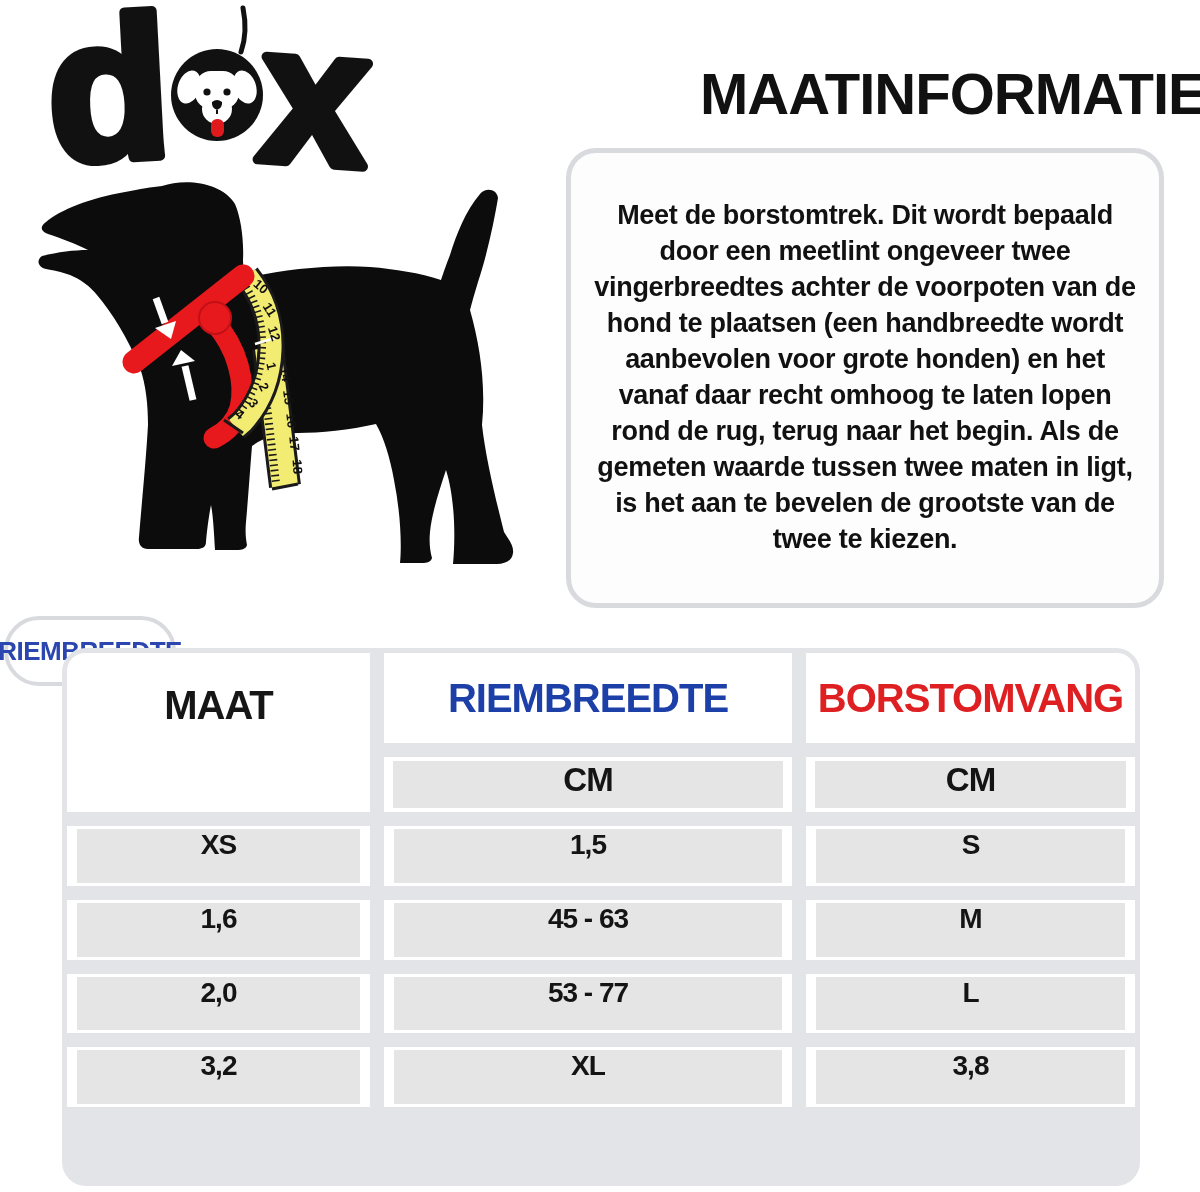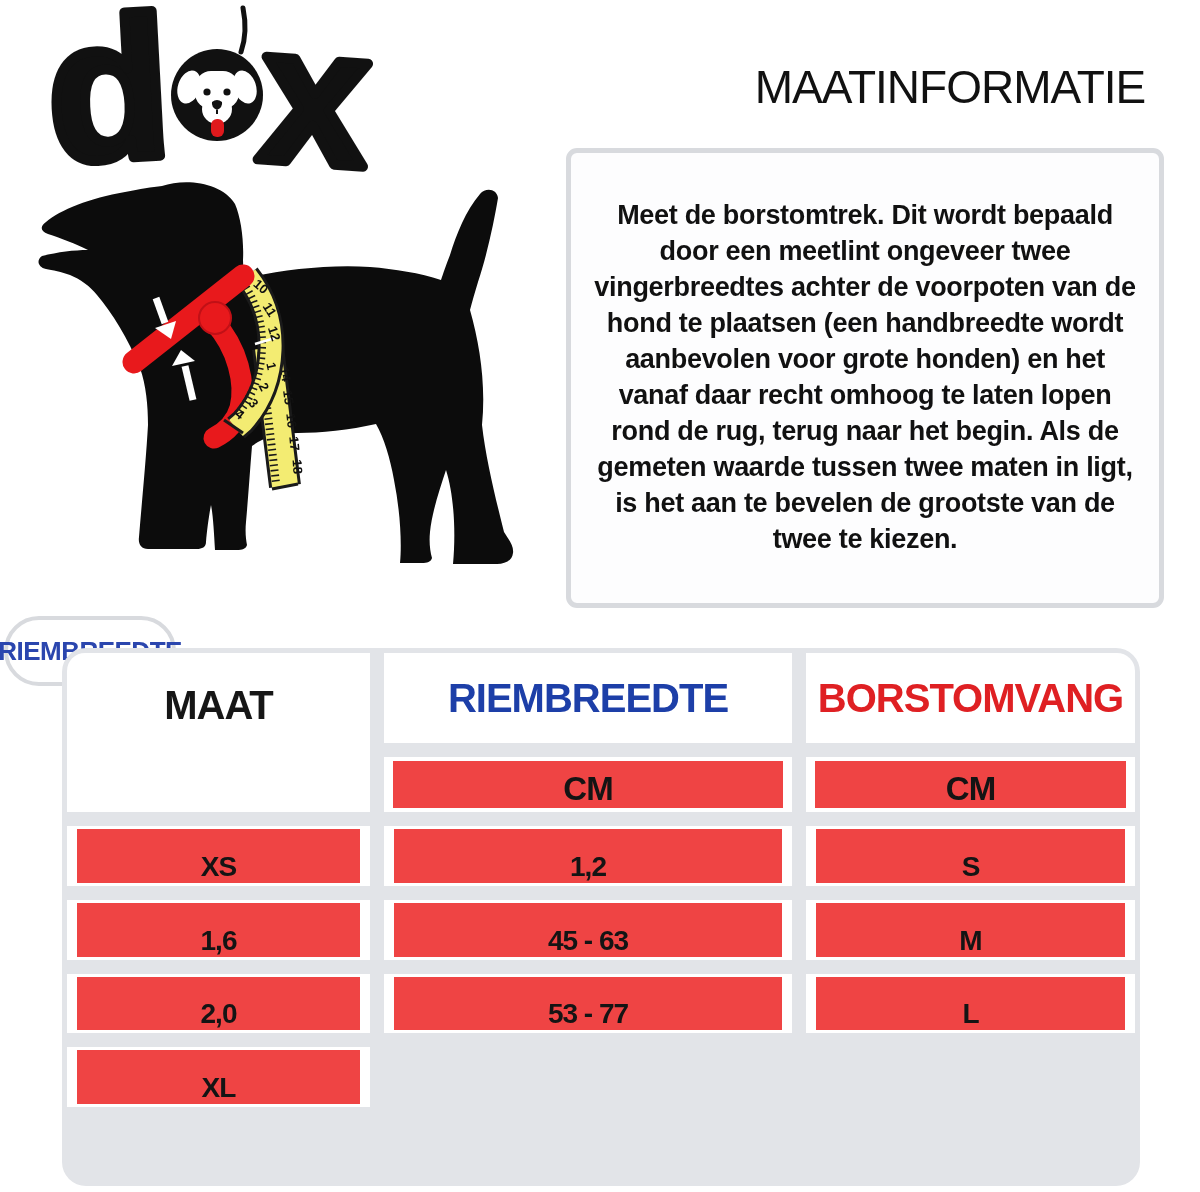--- a/index.html
+++ b/index.html
@@ -6,26 +6,26 @@
   body{
     width:1200px;height:1192px;position:relative;overflow:hidden;
     background:#ffffff;color:#161616;
     font-family:"Liberation Sans", sans-serif;
   }
   
   .logo{position:absolute;left:22px;top:-4px;width:370px;height:195px;}
   
   .title{
     position:absolute;left:700px;top:60px;width:500px;
-    text-align:center;font-size:46px;font-weight:400;letter-spacing:-1px;color:#111;
+    text-align:center;font-size:58px;font-weight:700;letter-spacing:-1px;color:#111;
   }
   
   .info-box{
     position:absolute;left:566px;top:148px;width:598px;height:460px;
-    box-sizing:border-box;border:5px solid #d8dade;border-radius:11px;
+    box-sizing:border-box;border:5px solid #d8dade;border-radius:30px;
     background:#fdfdfe;display:flex;align-items:center;justify-content:center;
     padding:10px 22px;
   }
   .info-box p{
     margin:0;text-align:center;font-size:27px;font-weight:bold;
     line-height:1.33;color:#111;letter-spacing:-0.3px;
   }
   
   .diagram{position:absolute;left:0;top:170px;width:560px;height:480px;}
   .pill{
@@ -47,22 +47,22 @@
     grid-template-rows:90px 55px repeat(5,1fr);
     gap:14px;border-radius:18px;overflow:hidden;
   }
   .cell{background:#ffffff;display:flex;align-items:center;justify-content:center;}
   .cell-maat-head{grid-row:1 / 3;padding-bottom:55px;box-sizing:border-box;}
   .head-txt{font-size:40px;font-weight:bold;letter-spacing:-1px;}
   .head-maat{color:#161616;}
   .head-riem{color:#1d3fa8;}
   .head-borst{color:#df2023;}
   .inset{
-    background:#ef4444;flex:1;align-self:stretch;
-    display:flex;align-items:flex-end;justify-content:center;
+    background:#e5e5e5;flex:1;align-self:stretch;
+    display:flex;align-items:flex-start;justify-content:center;
   }
   .cell-unit .inset{margin:4px 9px;}
   .cell-data .inset{margin:3px 10px;}
   .unit-txt{font-size:33px;font-weight:bold;letter-spacing:-1px;color:#141414;}
   .val-txt{font-size:28px;font-weight:bold;letter-spacing:-1px;color:#141414;}
 </style>
 </head>
 <body>
 
 <div class="logo">
@@ -221,21 +221,21 @@
         </div>
     </div>
 
     <div class="cell cell-data">
       <div class="inset">
           <span class="val-txt">XS</span>
         </div>
     </div>
     <div class="cell cell-data">
       <div class="inset">
-          <span class="val-txt">1,2</span>
+          <span class="val-txt">1,5</span>
         </div>
     </div>
 
     <div class="cell cell-data">
       <div class="inset">
           <span class="val-txt">S</span>
         </div>
     </div>
     <div class="cell cell-data">
       <div class="inset">
@@ -262,20 +262,30 @@
       <div class="inset">
           <span class="val-txt">53 - 77</span>
         </div>
     </div>
 
     <div class="cell cell-data">
       <div class="inset">
           <span class="val-txt">L</span>
         </div>
     </div>
+    <div class="cell cell-data">
+      <div class="inset">
+          <span class="val-txt">3,2</span>
+        </div>
+    </div>
 
     <div class="cell cell-data">
       <div class="inset">
           <span class="val-txt">XL</span>
         </div>
     </div>
+    <div class="cell cell-data">
+      <div class="inset">
+          <span class="val-txt">3,8</span>
+        </div>
+    </div>
   </div>
 </div>
 
 </body></html>

